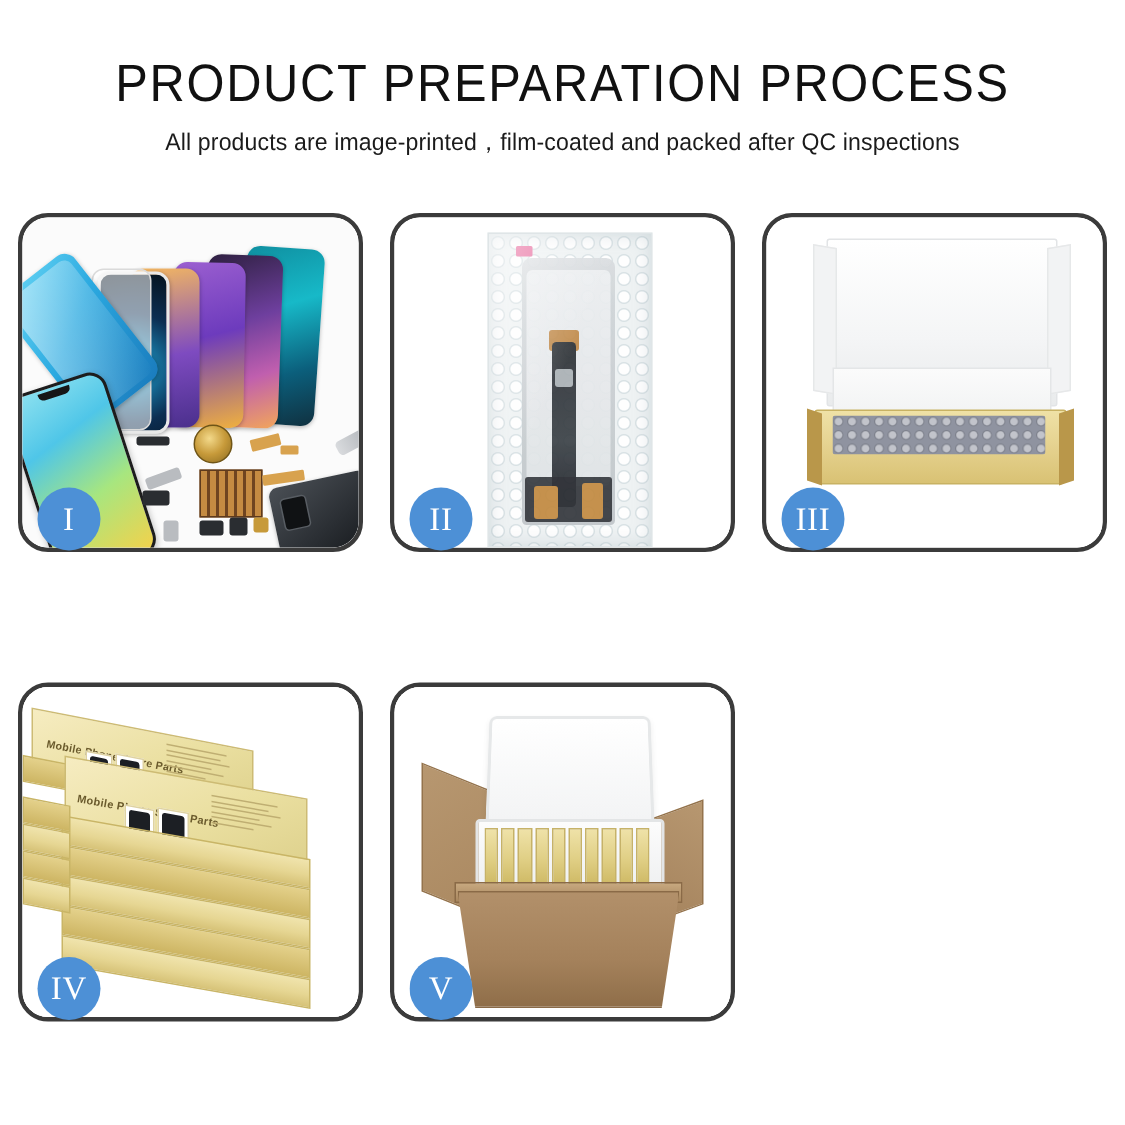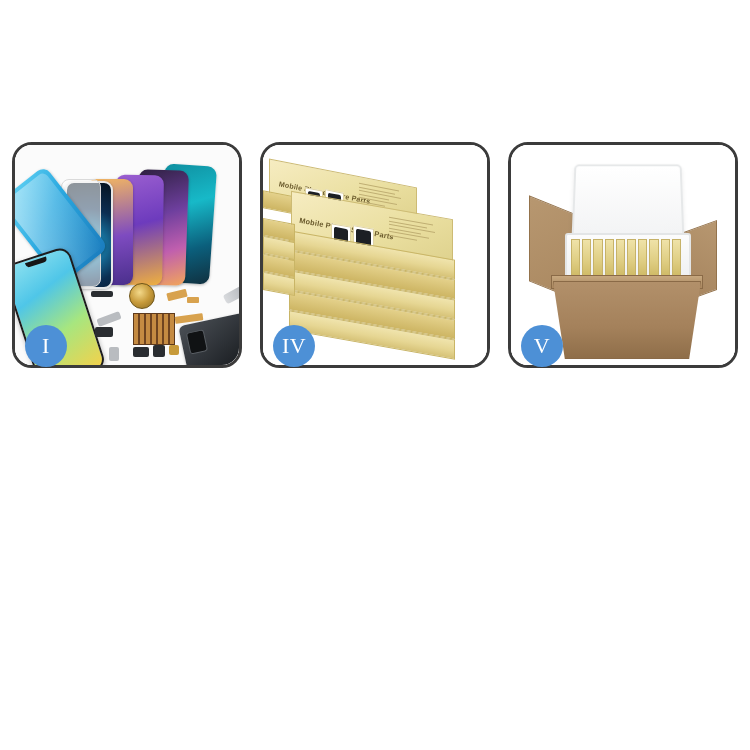--- a/index.html
+++ b/index.html
@@ -353,20 +353,24 @@
   }
   .c6-tape1 { position:absolute; left:58px; top:88px; width:16px; height:18px; background:rgba(130,103,66,0.6); }
   .c6-tape2 { position:absolute; left:66px; top:172px; width:16px; height:14px; background:rgba(130,103,66,0.55); }
   .c6-edge { position:absolute; left:114px; top:66px; width:2px; height:122px; background:rgba(120,95,62,0.45); }
 </style>
 </head>
 <body>
 
 <div class="page">
 
+  <div class="header">
+    <h1 class="main-title">PRODUCT PREPARATION PROCESS</h1>
+    <p class="sub-title">All products are image-printed，film-coated and packed after QC inspections</p>
+  </div>
 
   <div class="grid">
 
     <div class="card">
       <div class="card-inner">
         <div class="scene">
           <div class="c1-bg"></div>
           <div class="ph ph-1"></div>
           <div class="ph ph-2"></div>
           <div class="ph ph-3"></div>
@@ -395,21 +399,60 @@
             <div class="backplate">
                 <span class="cam"></span>
               </div>
             <div class="tool"></div>
           </div>
         </div>
       </div>
       <div class="badge">I</div>
     </div>
 
-
+    <div class="card">
+      <div class="card-inner">
+        <div class="scene">
+          <div class="c2-bg"></div>
+          <div class="bubblepack">
+            <div class="lcd">
+              <span class="screen"></span>
+              <span class="conn-a"></span>
+              <span class="flexcable"></span>
+              <span class="conn-b"></span>
+              <span class="bottombar"></span>
+              <span class="foot-l"></span>
+              <span class="foot-r"></span>
+            </div>
+            <div class="pinksticker"></div>
+            <div class="bubble-gloss"></div>
+          </div>
+        </div>
+      </div>
+      <div class="badge">II</div>
+    </div>
+
+    <div class="card">
+      <div class="card-inner">
+        <div class="scene">
+          <div class="c3-bg"></div>
+          <div class="box3-lid">
+            <span class="flapL"></span>
+              <span class="flapR"></span>
+          </div>
+          <div class="box3-foam"></div>
+          <div class="box3-body">
+            <span class="lipL"></span>
+              <span class="lipR"></span>
+          </div>
+          <div class="box3-fill"></div>
+        </div>
+      </div>
+      <div class="badge">III</div>
+    </div>
 
     <div class="card">
       <div class="card-inner">
         <div class="scene">
           <div class="c4-bg"></div>
           <div class="stack">
 
             <div class="ktop" style="left:6px; top:24px; width:146px; height:44px; transform: skewY(11deg);"></div>
             <div class="klabel" style="left:16px; top:40px; transform: rotate(11deg) scale(1.02);">Mobile Phone Spare Parts</div>
             <div class="kphone" style="left:42px; top:40px; width:16px; height:22px; transform: skewY(11deg);">

